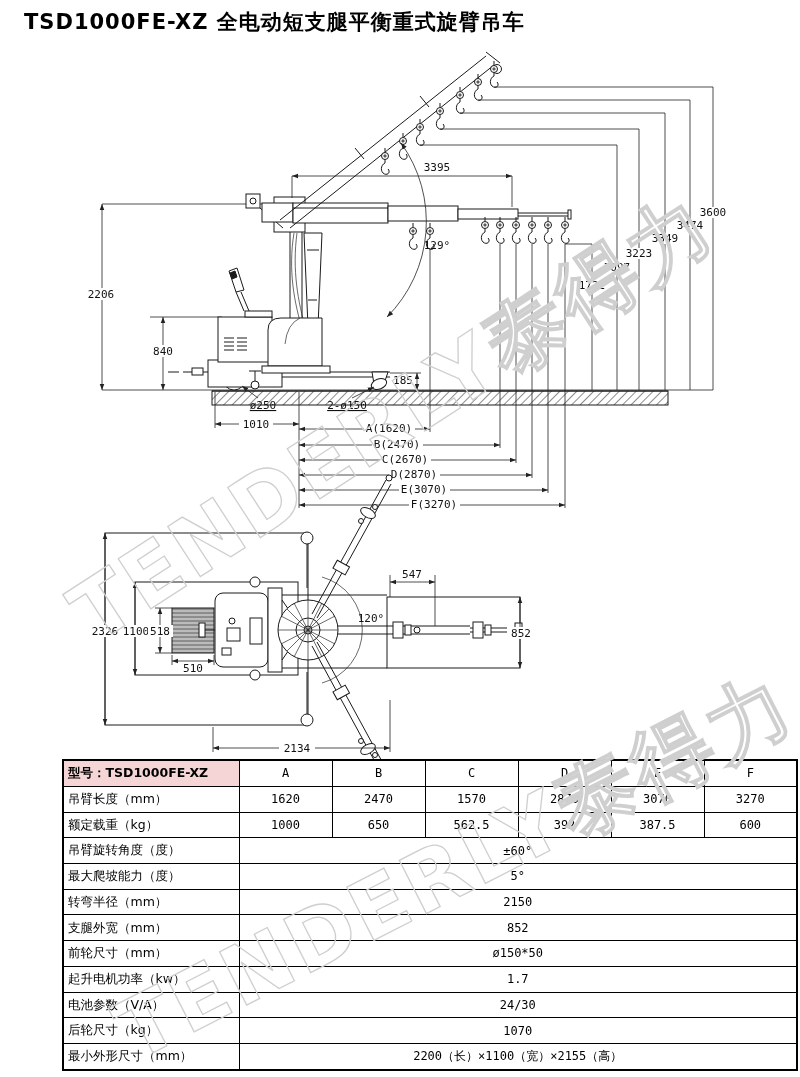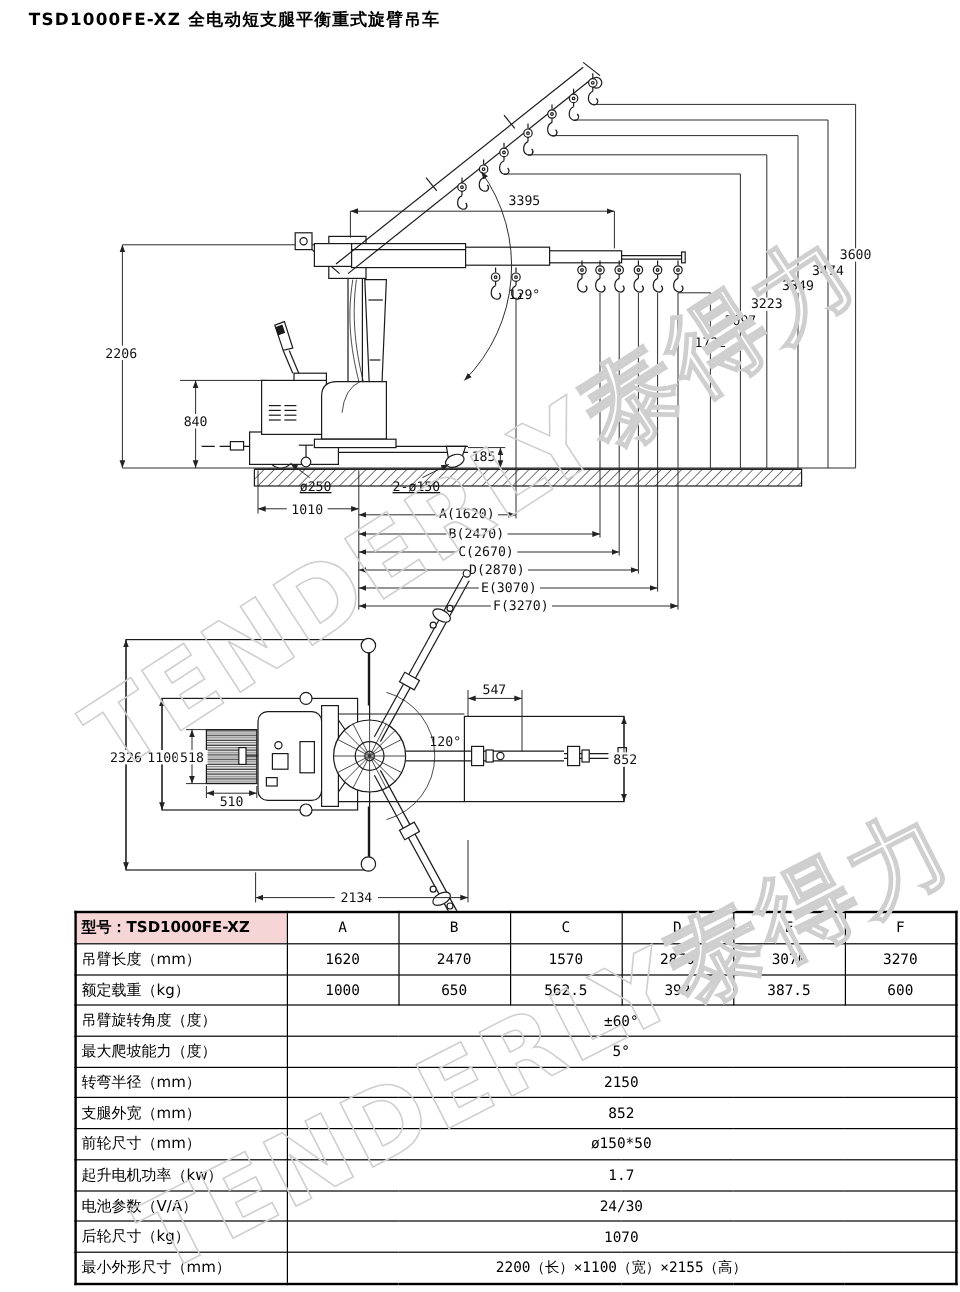--- a/index.html
+++ b/index.html
@@ -1,18 +1,18 @@
 <!DOCTYPE html>
 <html><head>
 <meta charset="utf-8">
 <style>
   html,body{margin:0;padding:0;background:#ffffff;}
   body{width:800px;height:1077px;position:relative;overflow:hidden;
        font-family:"DejaVu Sans",sans-serif;color:#000;}
-  #title{position:absolute;left:24px;top:8px;font-size:14px;font-weight:bold;
+  #title{position:absolute;left:24px;top:8px;font-size:21px;font-weight:bold;
          letter-spacing:1px;white-space:nowrap;}
   #drawing{position:absolute;left:0;top:0;z-index:1;}
   .ln{stroke:#1a1a1a;stroke-width:1;fill:none;}
   .lnw{stroke:#1a1a1a;stroke-width:1;fill:#ffffff;}
   .thin{stroke:#2a2a2a;stroke-width:0.7;fill:none;}
   .dim{stroke:#222222;stroke-width:0.8;fill:none;}
   .dimtxt{font-family:"DejaVu Sans Mono",monospace;font-size:11px;fill:#111;text-anchor:middle;}
   .dimtxt-u{text-decoration:underline;}
   .wbg{fill:#ffffff;}
   .hatchband{stroke:#1a1a1a;stroke-width:1;}

